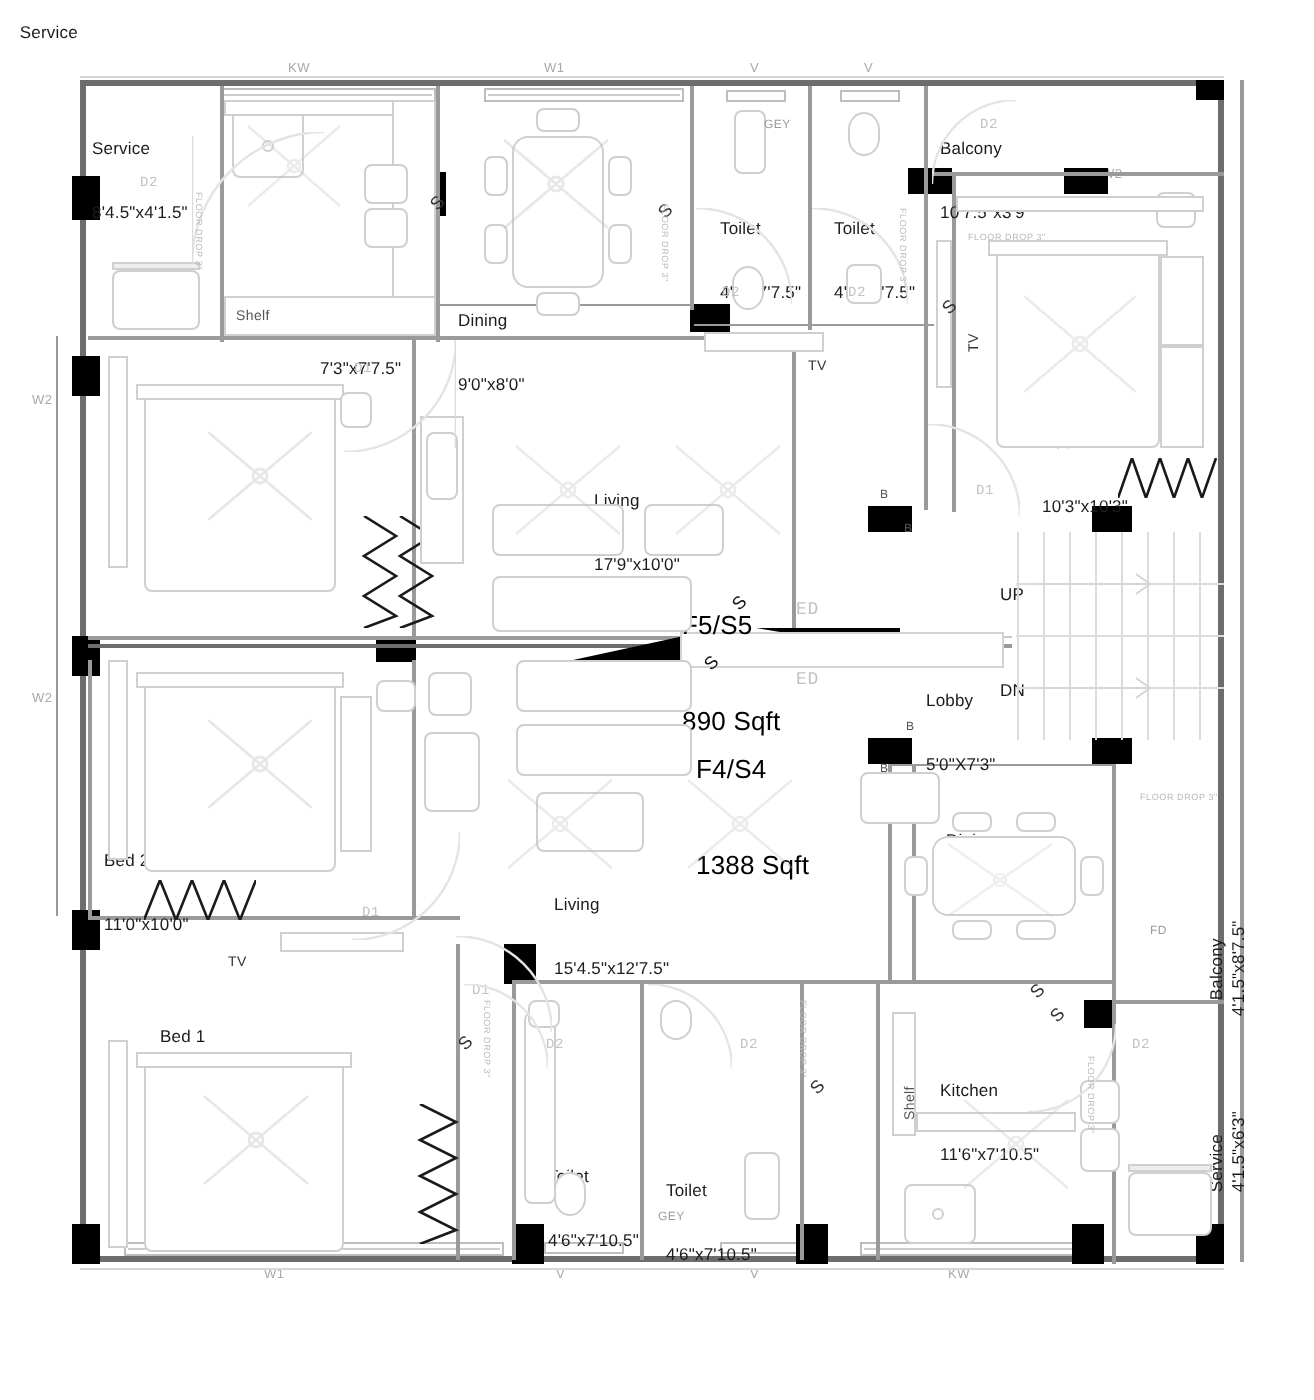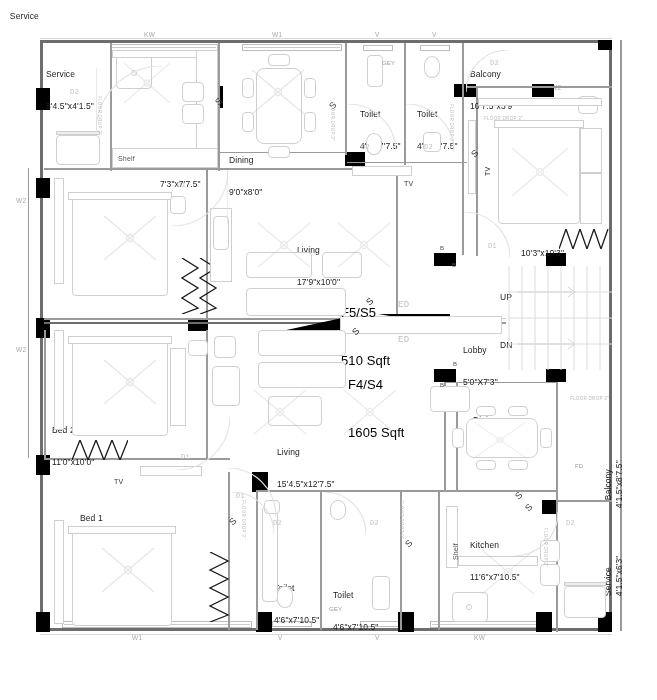--- a/index.html
+++ b/index.html
@@ -238,25 +238,25 @@
 
   <div class="lbl rot90" style="left:592px;top:606px;">
     <span>Service</span>
   </div>
   <div class="lbl rot90" style="left:603px;top:606px;">
     <span>4'1.5"x6'3"</span>
   </div>
 
   <div class="lbl big" style="left:341px;top:273px;">
     <div>F5/S5</div>
-    <div>510 Sqft</div>
+    <div>890 Sqft</div>
   </div>
   <div class="lbl big" style="left:348px;top:345px;">
     <div>F4/S4</div>
-    <div>1605 Sqft</div>
+    <div>1388 Sqft</div>
   </div>
 
   <div class="lbl" style="left:463px;top:324px;">
     <div>Lobby</div>
     <div>5'0"X7'3"</div>
   </div>
   <div class="lbl" style="left:500px;top:292px;">UP</div>
   <div class="lbl" style="left:500px;top:340px;">DN</div>
 
   <svg class="stair" style="left:508px;top:266px;width:104px;height:104px;">

